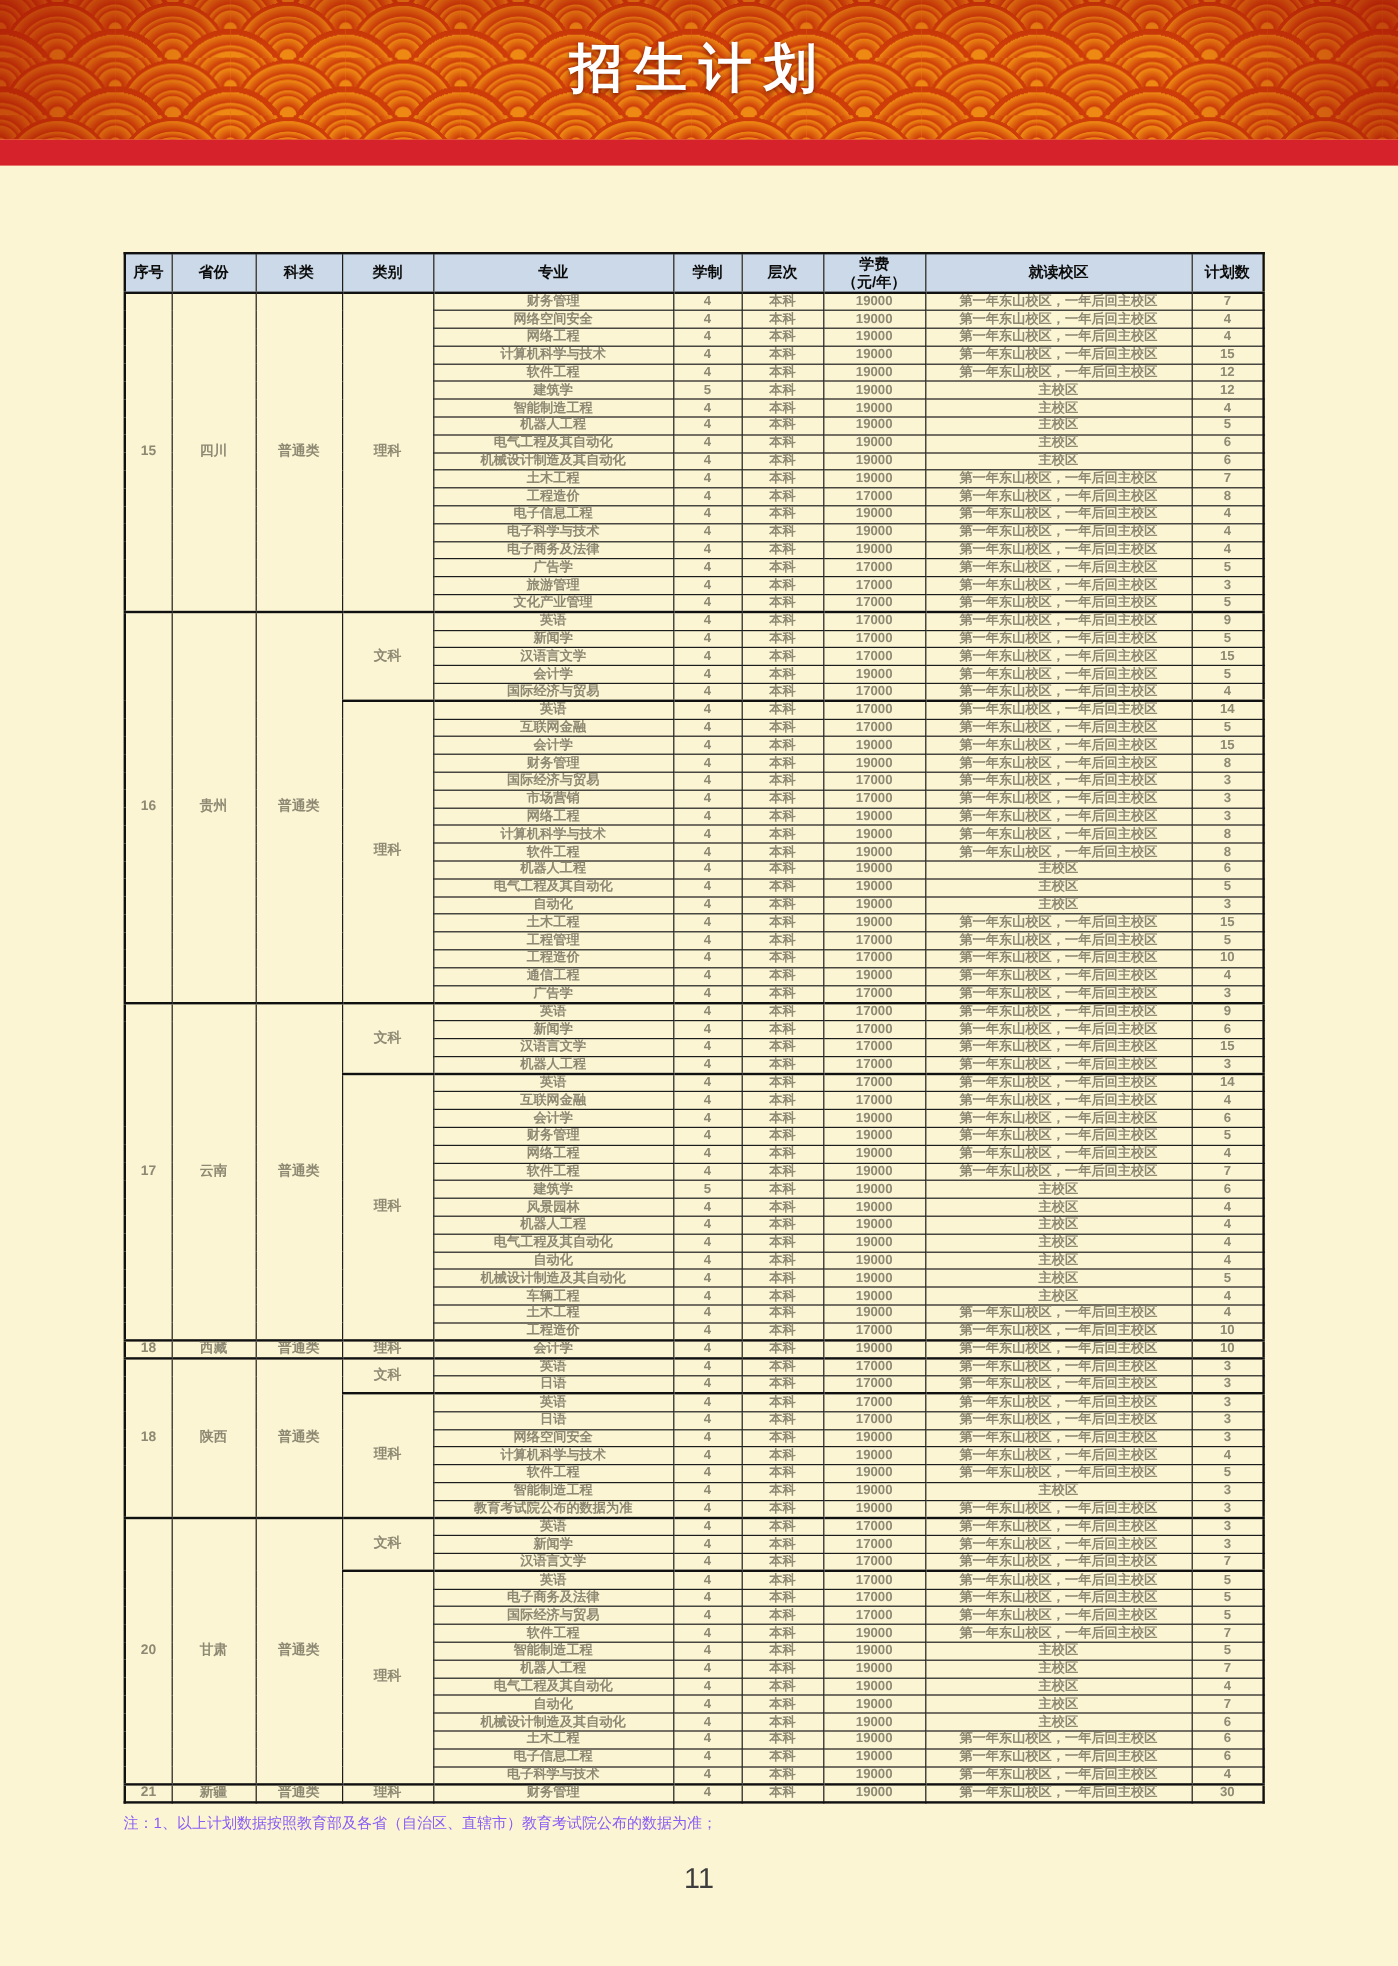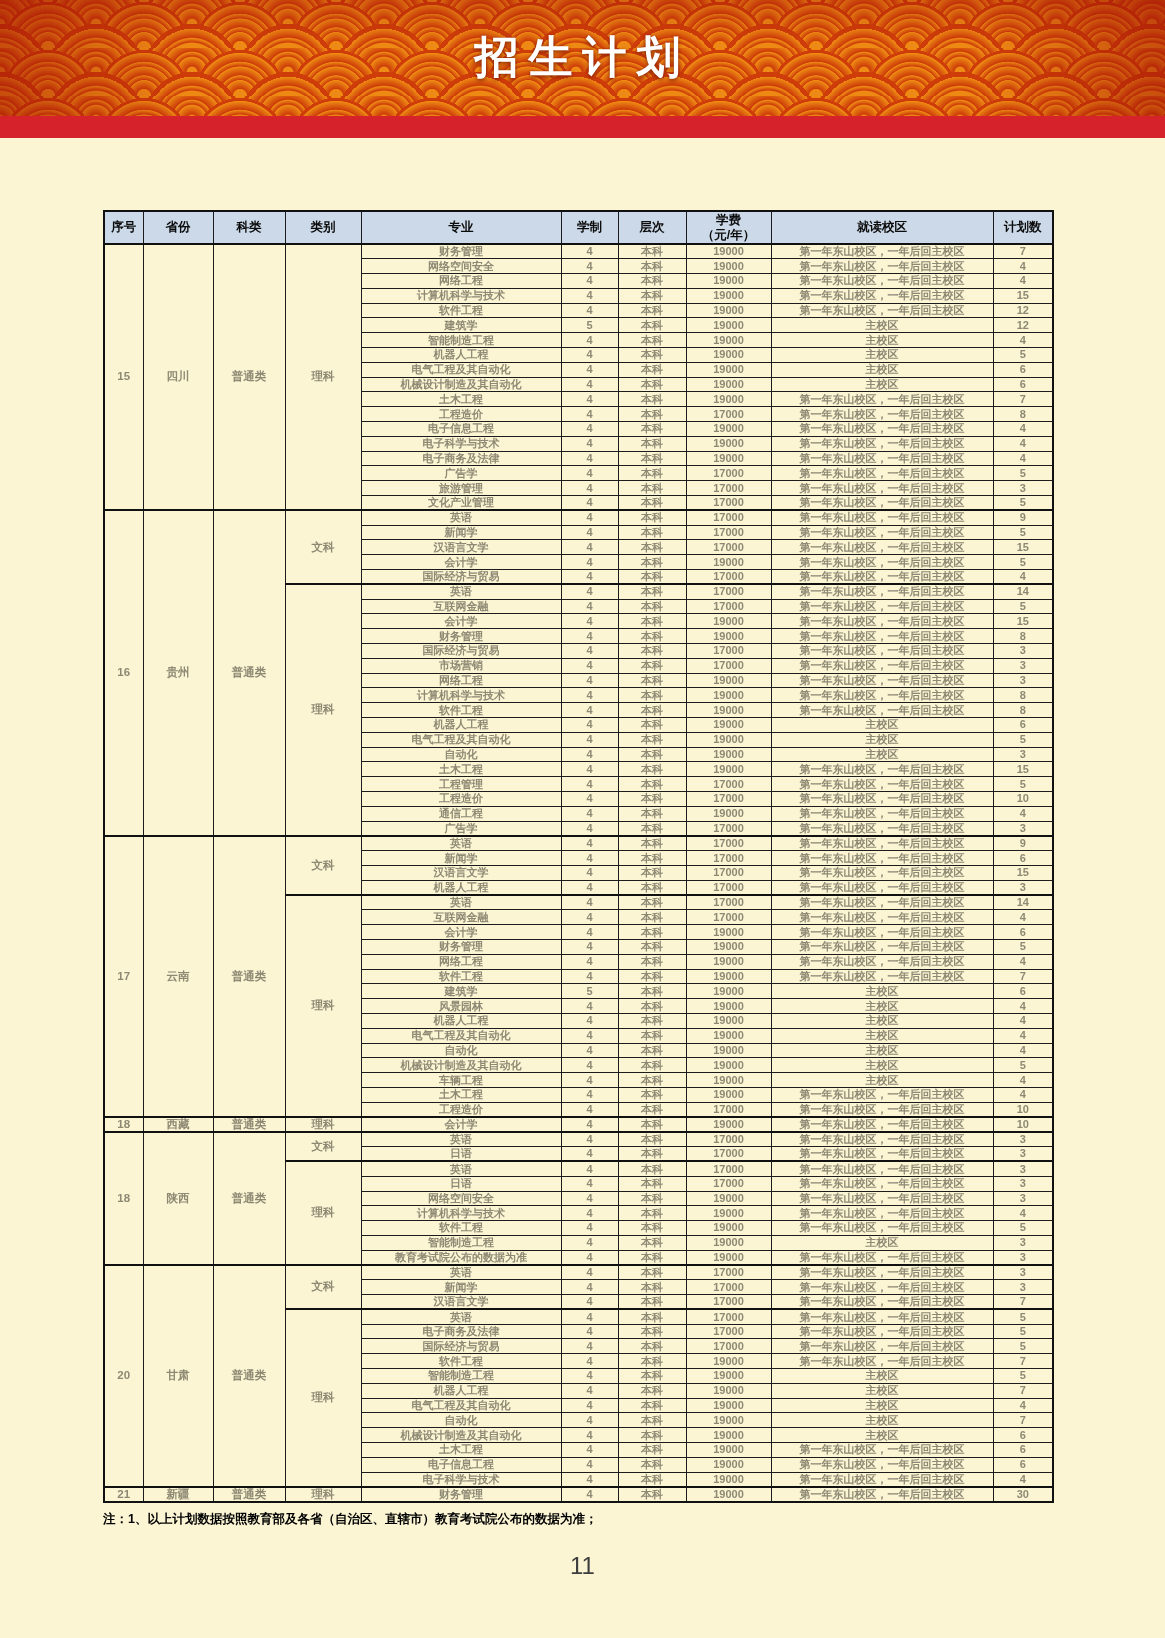--- a/index.html
+++ b/index.html
@@ -62,21 +62,21 @@
   td{
     height:14.8px; padding:0 2px;
     font-size:11px; line-height:1;
     color:#8e8973; font-weight:bold;
   }
   td.cell-no, td.cell-province, td.cell-category, td.cell-type{ font-size:11.5px; }
   tr.section-start td{ border-top:2px solid #111; }
   tr.group-start td{ border-top:2px solid #111; }
 
   
-  .notes{ margin:7px 0 0 103px; color:#000000; font-weight:bold; font-size:12.5px; line-height:1.5; }
+  .notes{ margin:7px 0 0 103px; color:#8b5cf6; font-weight:normal; font-size:12.5px; line-height:1.5; }
   .note-line-2{ padding-left:27px; }
   .page-number{
     position:absolute; left:0; right:0; top:1552px;
     text-align:center; font-size:24px; color:#3d3d3d;
   }
 </style>
 </head>
 <body>
 
 <div class="banner">

